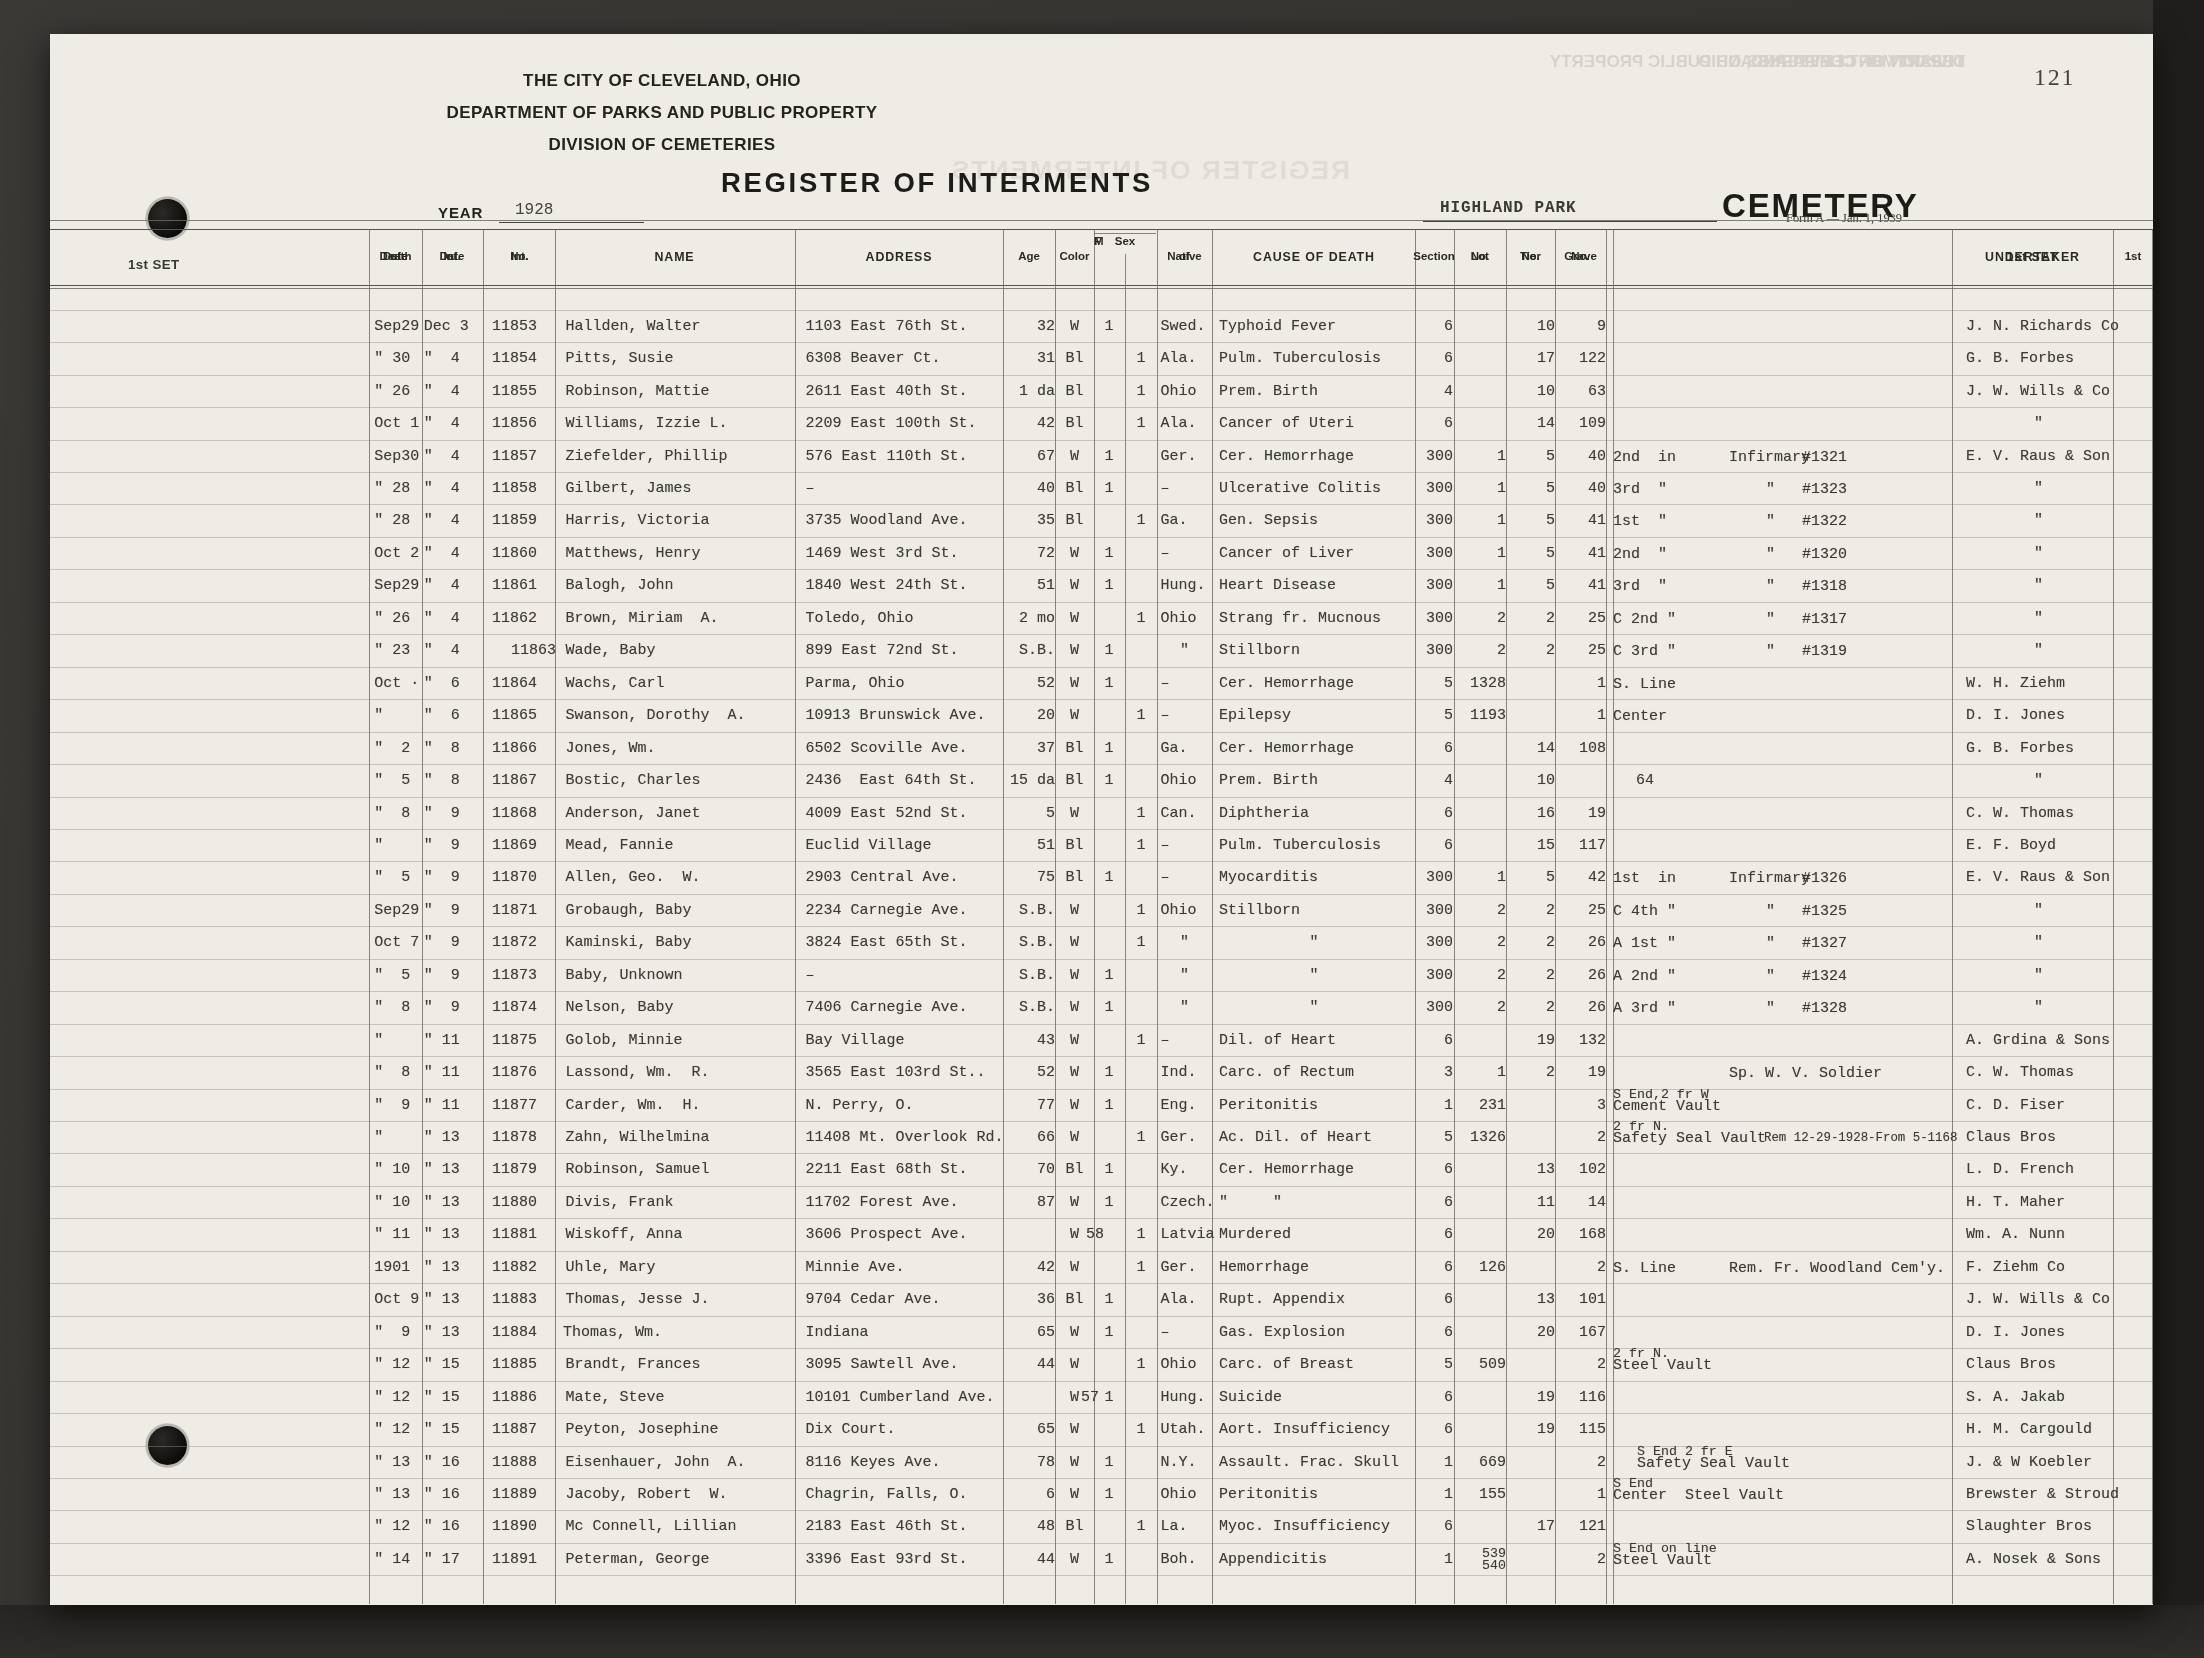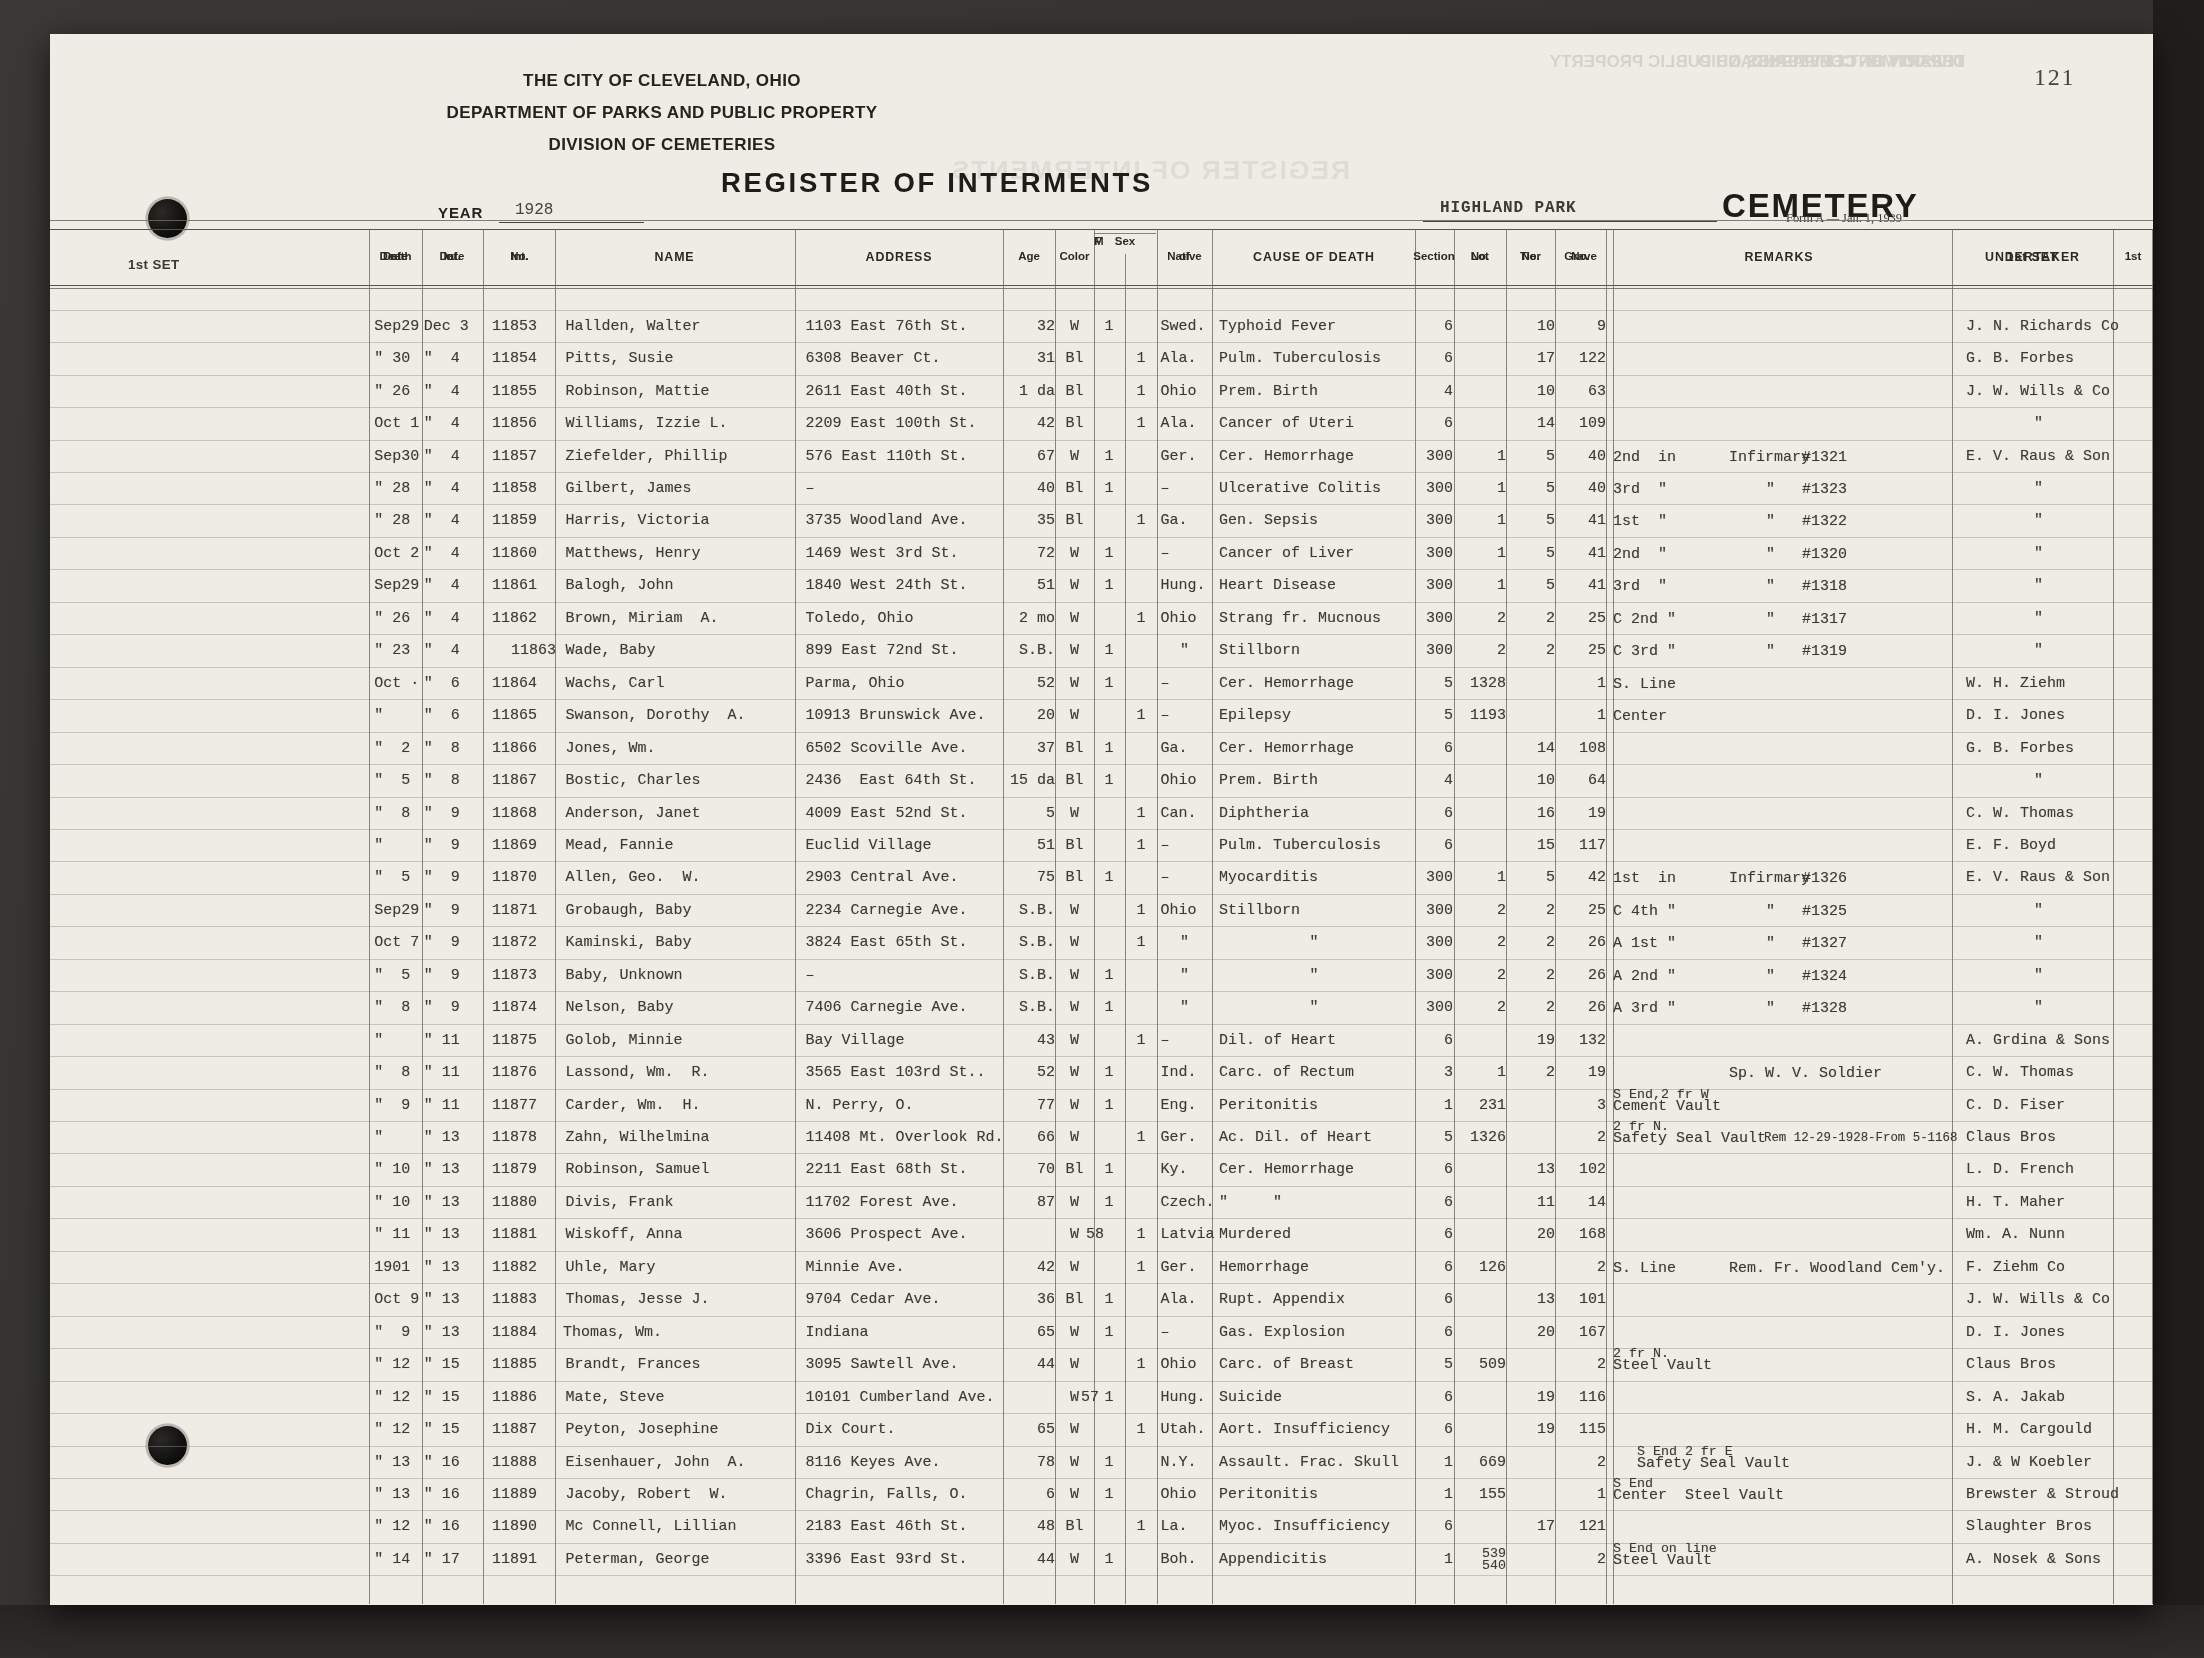--- a/index.html
+++ b/index.html
@@ -209,23 +209,20 @@
         <div>No.</div>
       </div>
       <div class="hc" style="left: 1456px; width: 49px;">
         <div>Tier</div>
         <div>No.</div>
       </div>
       <div class="hc" style="left: 1505px; width: 51px;">
         <div>Grave</div>
         <div>No.</div>
       </div>
-      <div class="hc big" style="left: 1556px; width: 346px;">
-        <div>REMARKS</div>
-      </div>
       <div class="hc big" style="left: 1902px; width: 161px;">
         <div>1st SET</div>
         <div>UNDERTAKER</div>
       </div>
       <div class="hc" style="left: 2063px; width: 40px;">
         <div>1st</div>
       </div>
       <div class="sexw" style="left: 1044px; width: 62px;">
         <div class="sx">Sex</div>
 <div class="sxl"></div>
@@ -508,21 +505,21 @@
         <div class="c al p12" style="left: 745px; width: 208px;">2436  East 64th St.</div>
         <div class="c ar pr10" style="left: 953px; width: 52px;">15 da</div>
         <div class="c ac" style="left: 1005px; width: 39px;">Bl</div>
         <div class="c ac" style="left: 1044px; width: 30px;">1</div>
         <div class="c ac" style="left: 1075px; width: 32px;"></div>
         <div class="c al p4" style="left: 1107px; width: 55px;">Ohio</div>
         <div class="c al p8" style="left: 1162px; width: 204px;">Prem. Birth</div>
         <div class="c ar pr10" style="left: 1365px; width: 38px;">4</div>
         <div class="c ar pr8" style="left: 1404px; width: 52px;"></div>
         <div class="c ar pr8" style="left: 1456px; width: 49px;">10</div>
-        <div class="c ar pr4" style="left: 1505px; width: 51px;">64</div>
+        <div class="c ar pr4" style="left: 1505px; width: 51px; padding-left: 48px;">64</div>
         <div class="c rc" style="left: 1556px; width: 346px;"></div>
         <div class="c al undd" style="left: 1902px; width: 161px;">"</div>
       </div>
       <div class="row" style="top: 763px;">
         <div class="c al p6" style="left: 319px; width: 53px;">"  8</div>
         <div class="c al p2" style="left: 372px; width: 60px;">"  9</div>
         <div class="c al p10" style="left: 433px; width: 73px;">11868</div>
         <div class="c al p12" style="left: 505px; width: 239px;">Anderson, Janet</div>
         <div class="c al p12" style="left: 745px; width: 208px;">4009 East 52nd St.</div>
         <div class="c ar pr10" style="left: 953px; width: 52px;">5</div>

